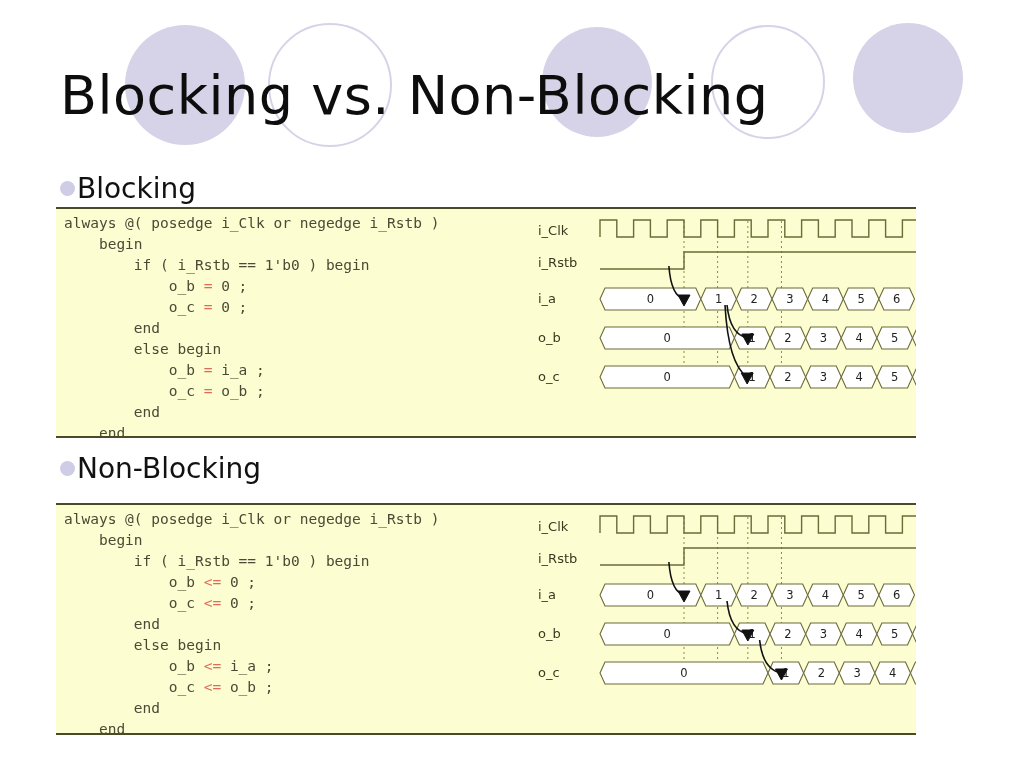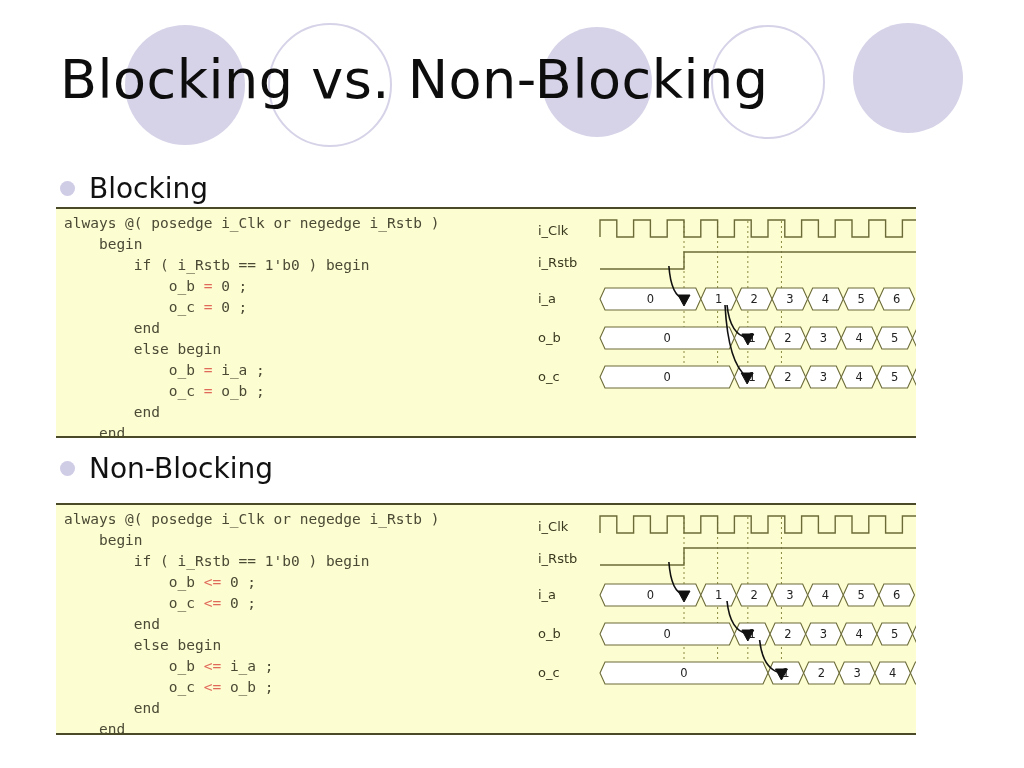--- a/index.html
+++ b/index.html
@@ -12,28 +12,28 @@
   }
 
   
   #deco{position:absolute;left:0;top:0;width:1024px;height:170px;overflow:hidden;}
   .circ{position:absolute;border-radius:50%;}
   .circ.fill{background:#d6d3e8;}
   .circ.ring{background:transparent;border:2px solid #d6d3e8;box-sizing:border-box;}
 
   
   #title{
-    position:absolute;left:60px;top:48px;
+    position:absolute;left:60px;top:64px;
     font-size:54px;font-weight:400;color:#0d0d0d;
     letter-spacing:0.5px;white-space:nowrap;
     font-family:"DejaVu Sans", sans-serif;
   }
 
   
-  .bullet-row{position:absolute;display:flex;align-items:center;gap:14px;}
+  .bullet-row{position:absolute;display:flex;align-items:center;gap:2px;}
   .bullet-dot{width:15px;height:15px;border-radius:50%;background:#cfcce6;flex:0 0 auto;}
   .bullet-label{font-size:28px;color:#111;white-space:nowrap;}
 
   
   .panel{
     position:absolute;left:56px;width:860px;
     background:#fdfdd2;
     border-top:2px solid #4a4a28;
     border-bottom:2px solid #4a4a28;
     box-sizing:border-box;

